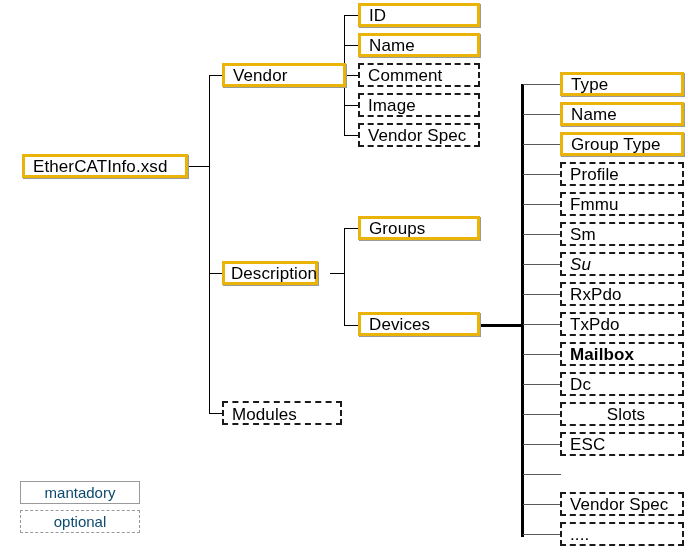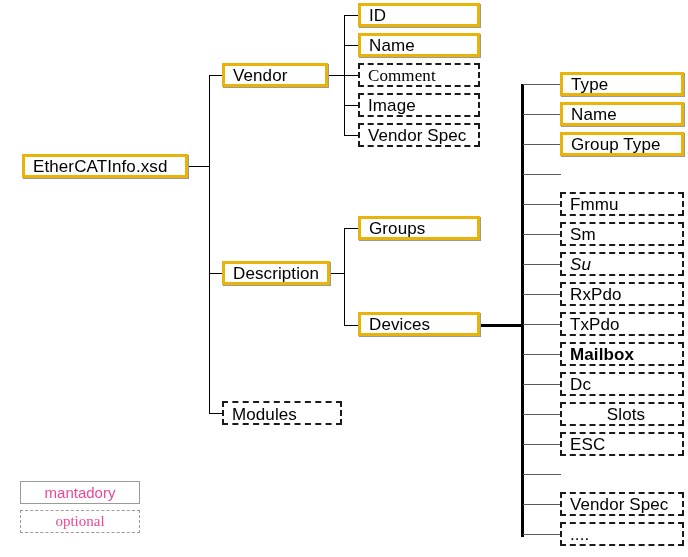--- a/index.html
+++ b/index.html
@@ -38,29 +38,28 @@
     background: transparent;
   }
   
   .legend-box {
     position: absolute;
     box-sizing: border-box;
     display: flex;
     align-items: center;
     justify-content: center;
     font-size: 15px;
-    color: #ec4899;
+    color: #0c4a6e;
     background: #ffffff;
   }
   .legend-box.mandatory {
     border: 1px solid #9a9a9a;
   }
   .legend-box.optional {
     border: 1px dashed #9a9a9a;
-    font-family: Liberation Serif, serif;
   }
   
   .line {
     position: absolute;
     background: #5a5a5a;
   }
   .line.dark {
     background: #000000;
   }
   .line.h { height: 1px; }
@@ -116,37 +115,37 @@
   <div class="line h" style="left:523px; top:414px; width:38px;"></div>
   <div class="line h" style="left:523px; top:444px; width:38px;"></div>
   <div class="line h" style="left:523px; top:474px; width:38px;"></div>
   <div class="line h" style="left:523px; top:504px; width:38px;"></div>
   <div class="line h" style="left:523px; top:534px; width:38px;"></div>
 
   <div class="node mandatory" style="left:22px; top:154px; width:166px; height:24px;">
     <span>EtherCATInfo.xsd</span>
   </div>
 
-  <div class="node mandatory" style="left:222px; top:63px; width:106px; height:24px;">
+  <div class="node mandatory" style="left:222px; top:63px; width:124px; height:24px;">
     <span>Vendor</span>
   </div>
-  <div class="node mandatory" style="left:222px; top:261px; width:108px; height:24px;">
+  <div class="node mandatory" style="left:222px; top:261px; width:96px; height:24px;justify-content:center;">
     <span>Description</span>
   </div>
   <div class="node optional" style="left:222px; top:401px; width:120px; height:24px;align-items:flex-end;">
     <span>Modules</span>
   </div>
 
   <div class="node mandatory" style="left:358px; top:3px; width:122px; height:24px;">
     <span>ID</span>
   </div>
   <div class="node mandatory" style="left:358px; top:33px; width:122px; height:24px;">
     <span>Name</span>
   </div>
-  <div class="node optional" style="left:358px; top:63px; width:122px; height:24px;font-family:Liberation Serif, serif;">
+  <div class="node optional" style="left:358px; top:63px; width:122px; height:24px;">
     <span>Comment</span>
   </div>
   <div class="node optional" style="left:358px; top:93px; width:122px; height:24px;">
     <span>Image</span>
   </div>
   <div class="node optional" style="left:358px; top:123px; width:122px; height:24px;">
     <span>Vendor Spec</span>
   </div>
 
   <div class="node mandatory" style="left:358px; top:216px; width:122px; height:24px;">
@@ -158,20 +157,23 @@
 
   <div class="node mandatory" style="left:560px; top:72px; width:124px; height:24px;">
     <span>Type</span>
   </div>
   <div class="node mandatory" style="left:560px; top:102px; width:124px; height:24px;">
     <span>Name</span>
   </div>
   <div class="node mandatory" style="left:560px; top:132px; width:124px; height:24px;">
     <span>Group Type</span>
   </div>
+  <div class="node optional" style="left:560px; top:162px; width:124px; height:24px;">
+    <span>Profile</span>
+  </div>
   <div class="node optional" style="left:560px; top:192px; width:124px; height:24px;">
     <span>Fmmu</span>
   </div>
   <div class="node optional" style="left:560px; top:222px; width:124px; height:24px;">
     <span>Sm</span>
   </div>
   <div class="node optional" style="left:560px; top:252px; width:124px; height:24px;font-style:italic;">
     <span>Su</span>
   </div>
   <div class="node optional" style="left:560px; top:282px; width:124px; height:24px;">

